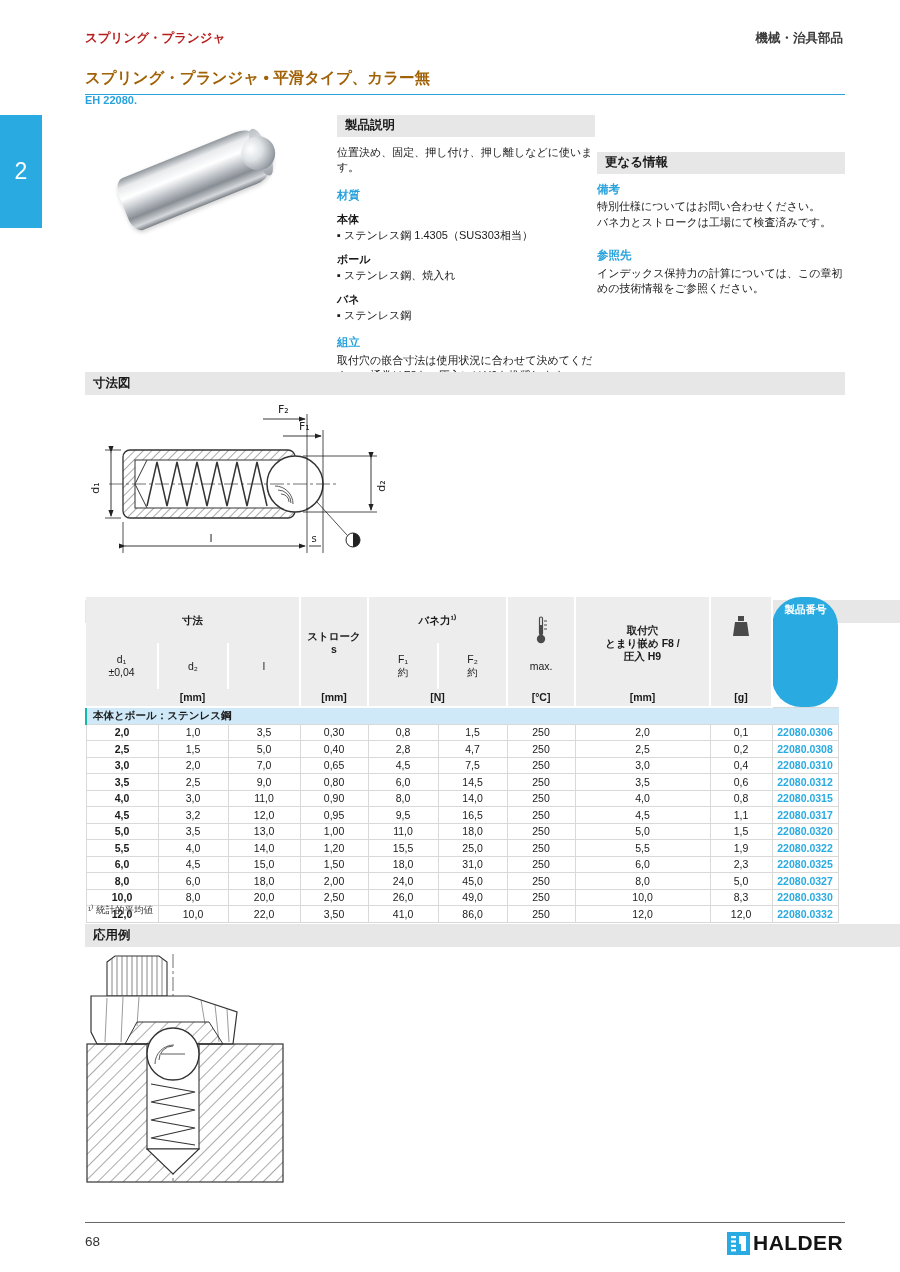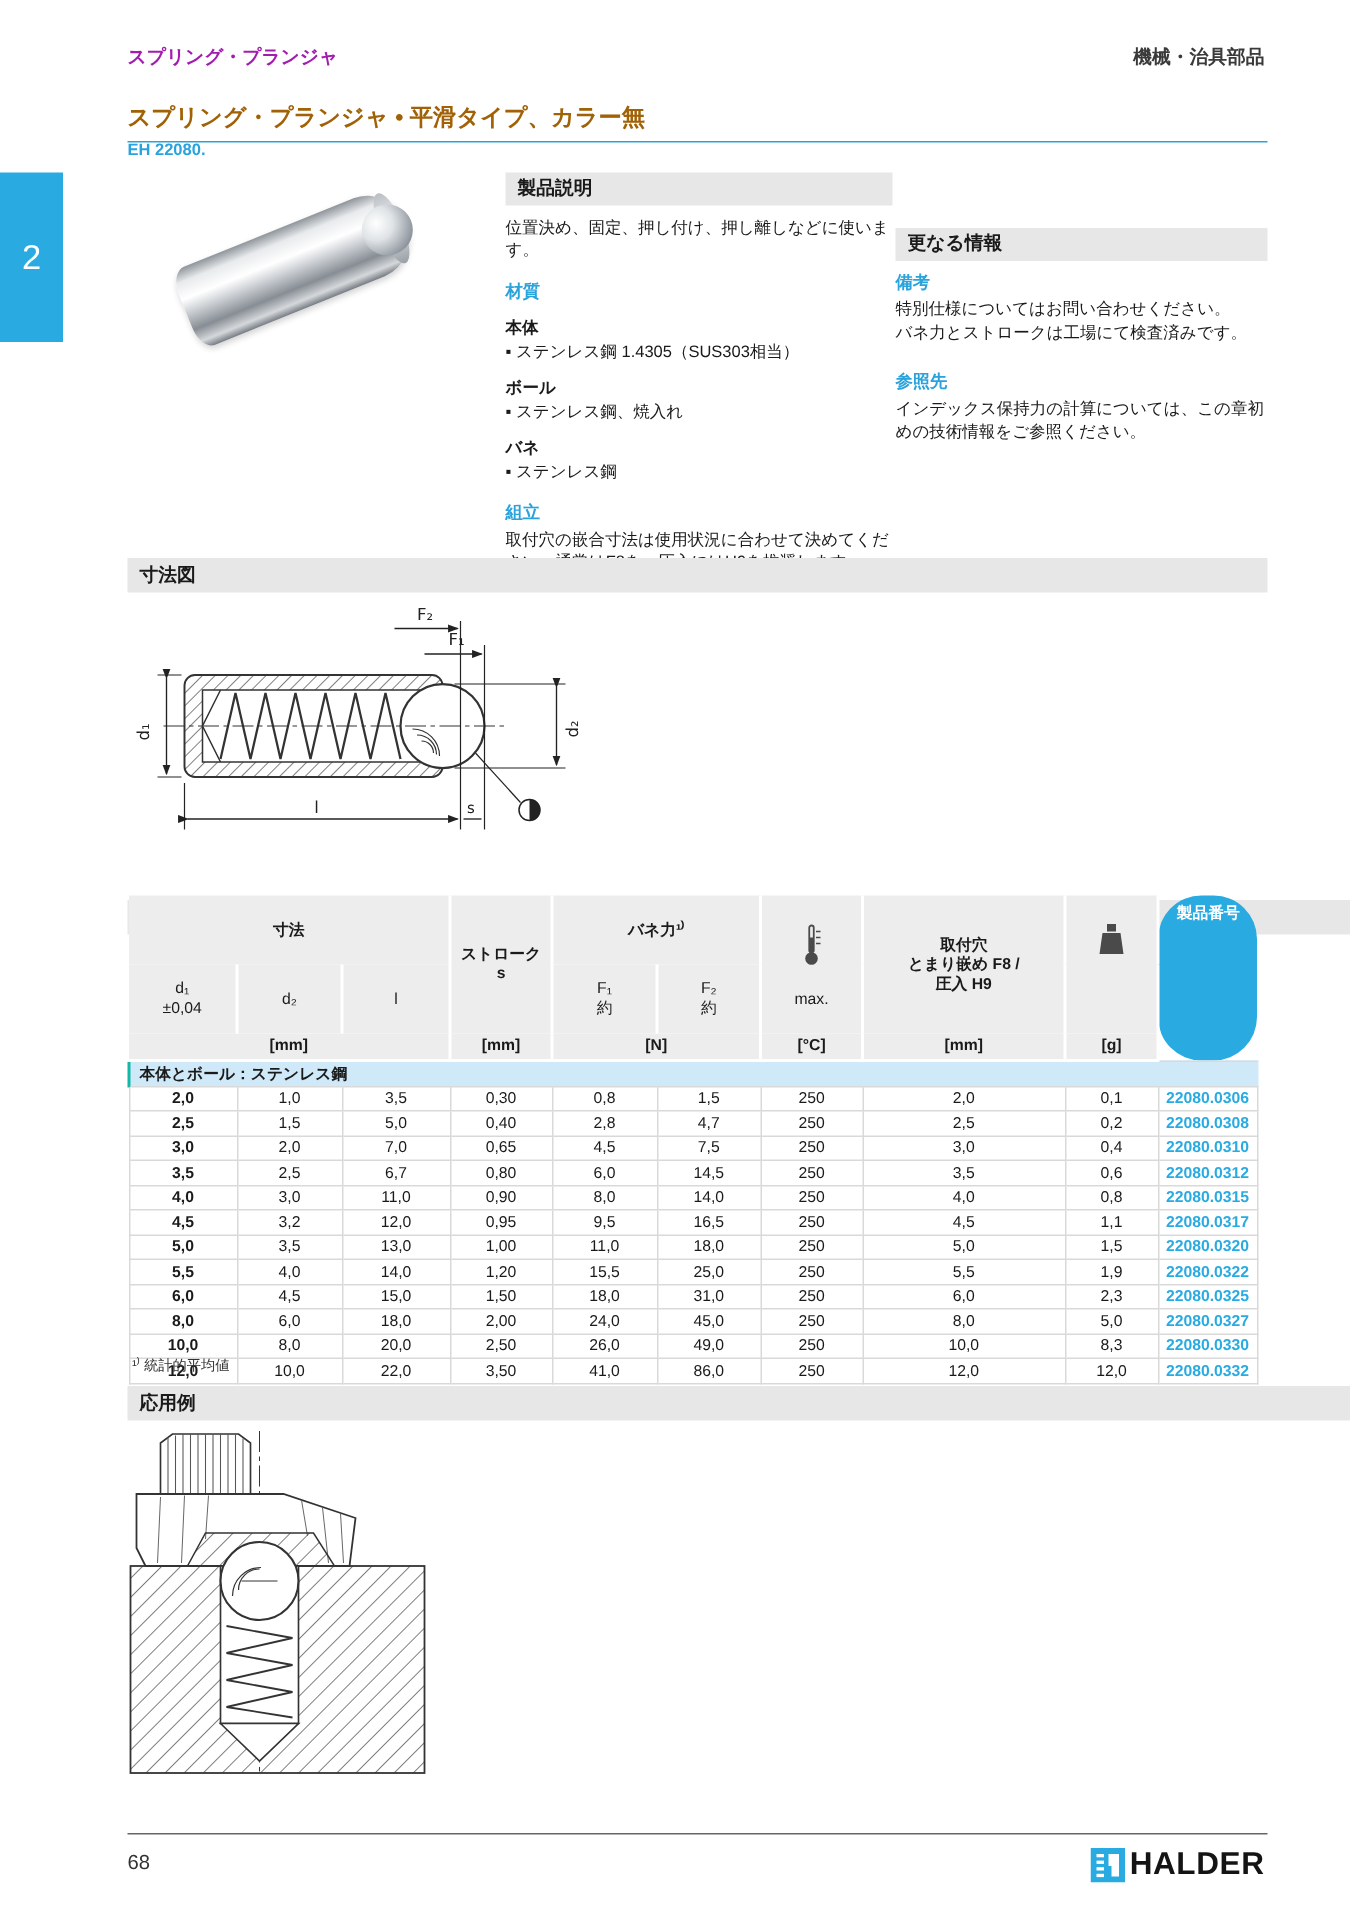--- a/index.html
+++ b/index.html
@@ -3,21 +3,21 @@
 <meta charset="utf-8">
 <style>
   * { margin:0; padding:0; box-sizing:border-box; }
   body { background:#9a9a9a; font-family:"Liberation Sans", sans-serif; }
   .page {
     position:relative; width:900px; height:1272px; background:#fff;
     margin:0 auto; overflow:hidden; color:#1a1a1a;
     font-family:"Liberation Sans", sans-serif;
   }
   
-  .run-left  { position:absolute; left:85px; top:30px; font-size:12.5px; font-weight:bold; color:#a21caf; }
+  .run-left  { position:absolute; left:85px; top:30px; font-size:12.5px; font-weight:bold; color:#b91c1c; }
   .run-right { position:absolute; right:57px; top:30px; font-size:12.5px; font-weight:bold; color:#3a3a3a; }
   
   .title-block { position:absolute; left:85px; top:68px; width:760px; border-bottom:1.5px solid #2aa3dc; padding-bottom:5px; }
   .title-block h1 { font-size:15.5px; font-weight:bold; color:#a16207; }
   .subtitle { position:absolute; left:85px; top:94px; font-size:11px; font-weight:bold; color:#2aa3dc; }
   
   .side-tab { position:absolute; left:0; top:115px; width:42px; height:113px; background:#29abe2;
               display:flex; align-items:center; justify-content:center; color:#fff; font-size:23px; }
   
   .photo { position:absolute; left:112px; top:120px; width:195px; height:118px; }
@@ -270,21 +270,21 @@
           <td>4,5</td>
           <td>7,5</td>
           <td>250</td>
           <td>3,0</td>
           <td>0,4</td>
           <td class="part">22080.0310</td>
         </tr>
         <tr>
           <td class="first">3,5</td>
           <td>2,5</td>
-          <td>6,7</td>
+          <td>9,0</td>
           <td>0,80</td>
           <td>6,0</td>
           <td>14,5</td>
           <td>250</td>
           <td>3,5</td>
           <td>0,6</td>
           <td class="part">22080.0312</td>
         </tr>
         <tr>
           <td class="first">4,0</td>

